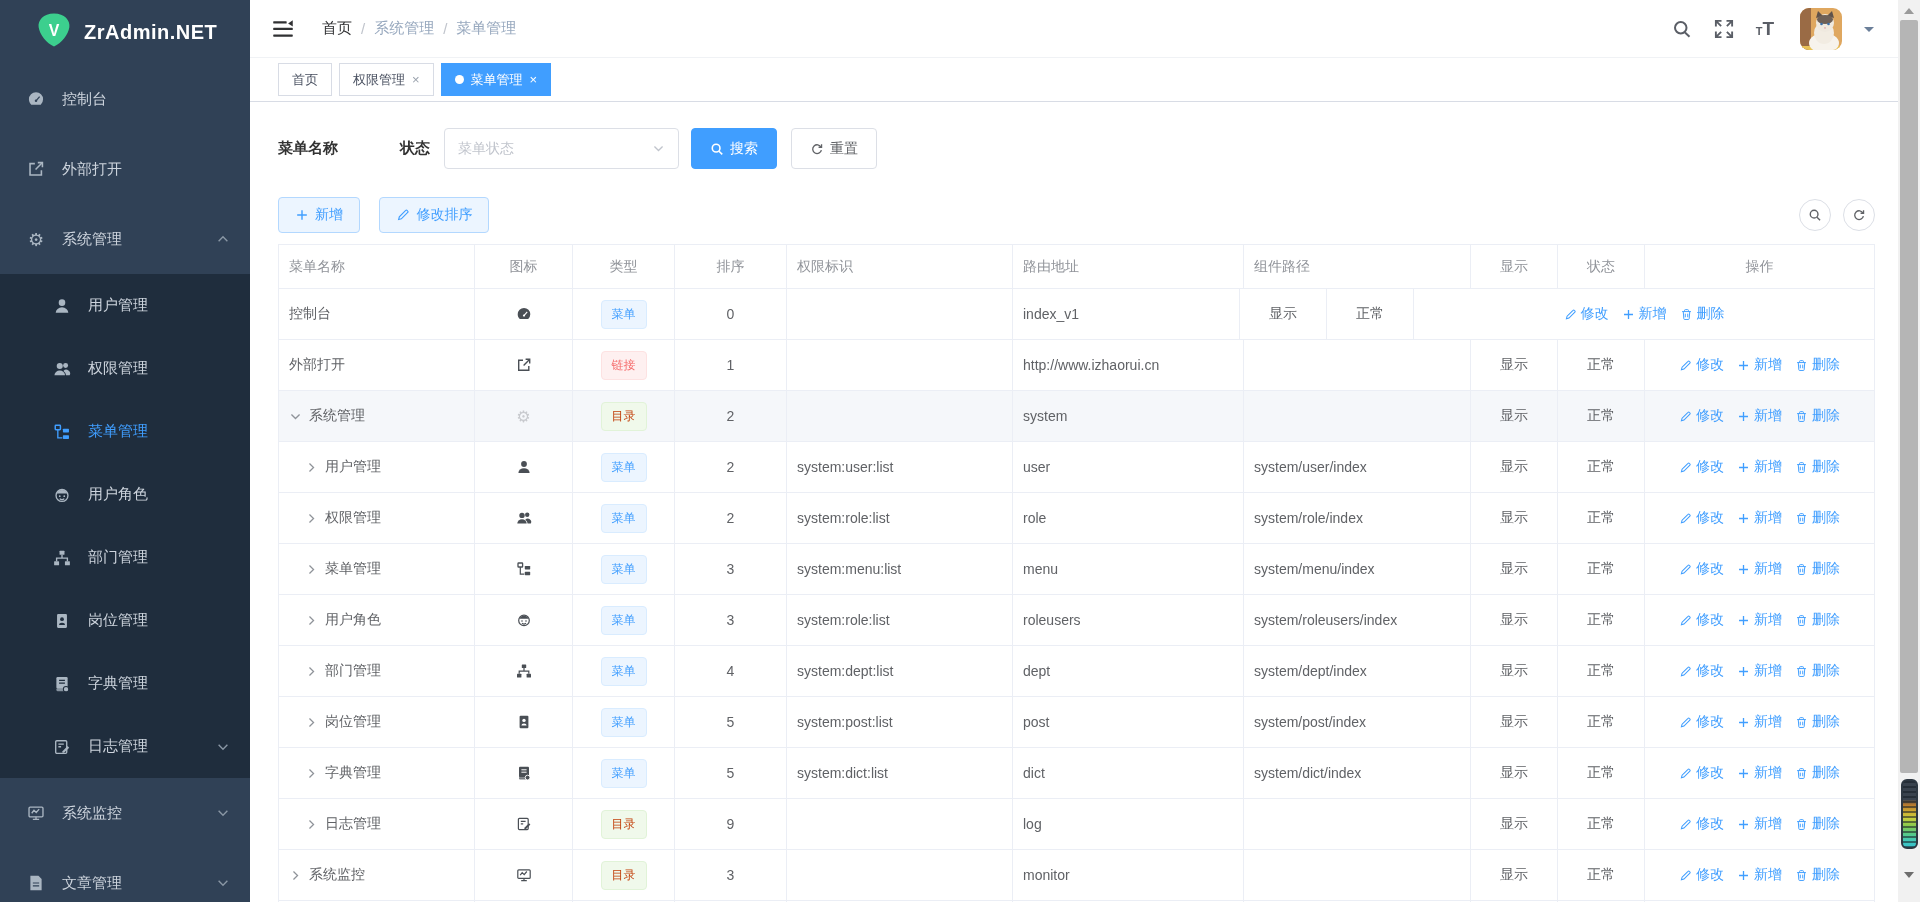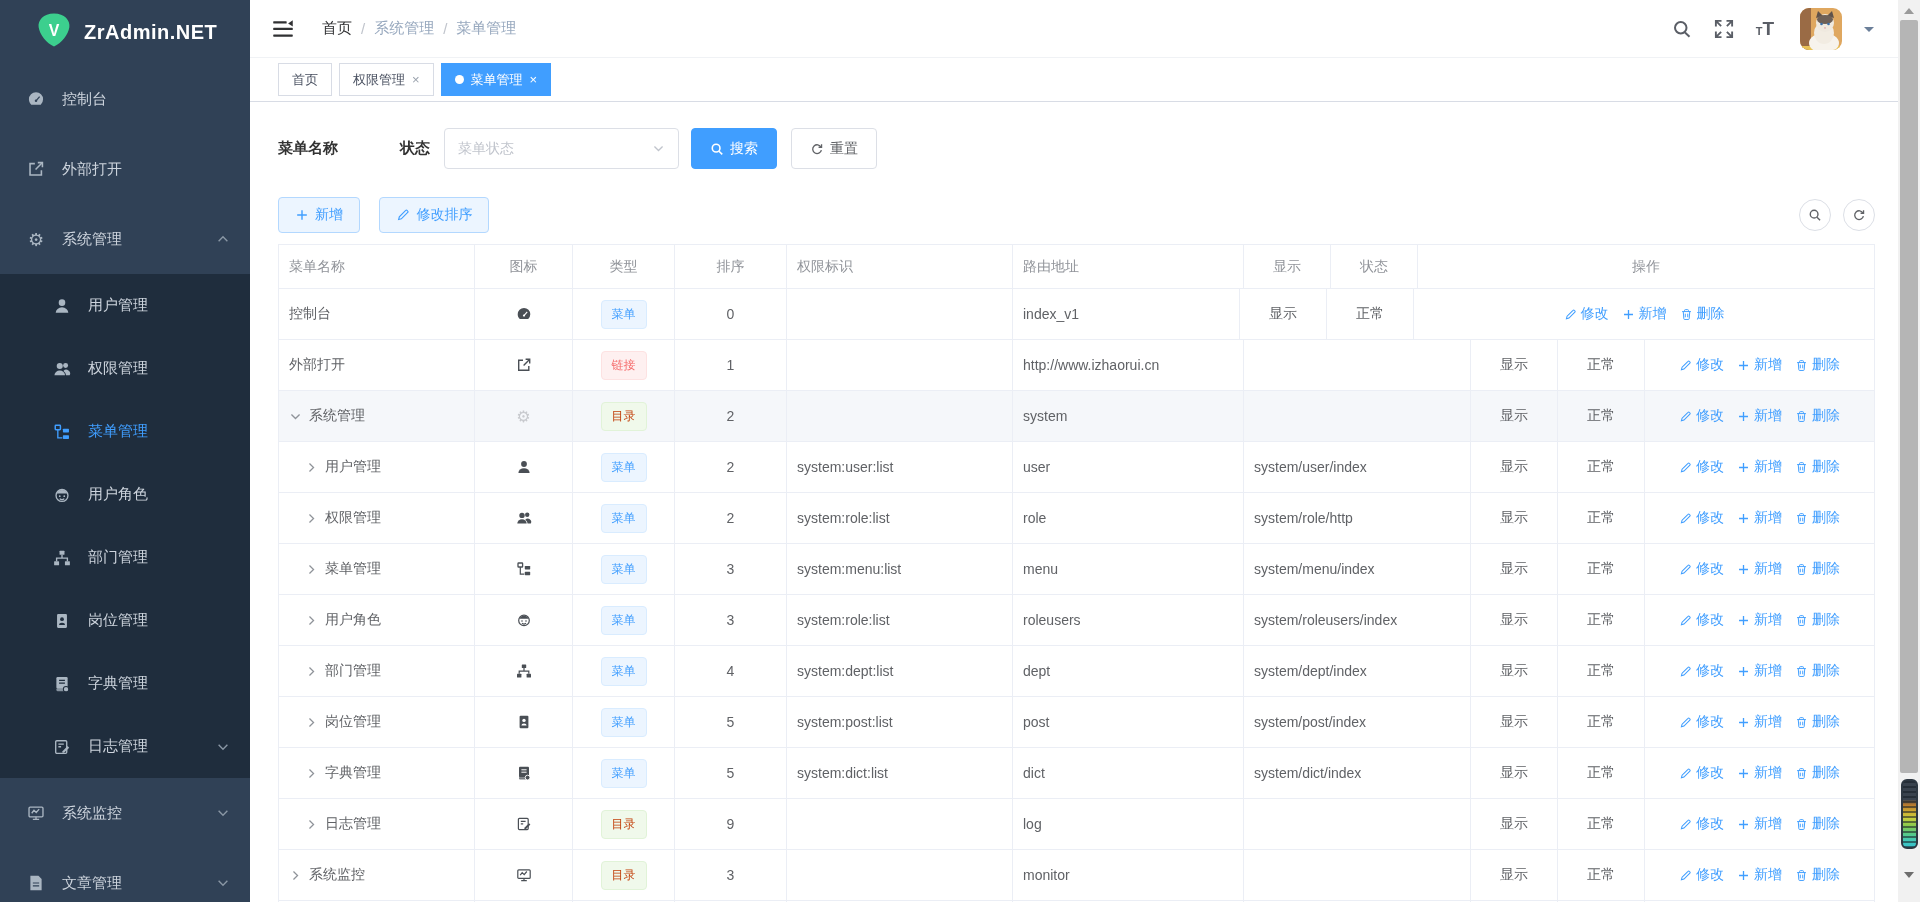--- a/index.html
+++ b/index.html
@@ -404,20 +404,21 @@
     </div>
 
     <div class="tbl" id="table">
         <div class="trow thead-row">
           <div class="tc" style="width: 196px; flex: 0 0 auto;">菜单名称</div>
           <div class="tc ctr" style="width: 98px; flex: 0 0 auto;">图标</div>
           <div class="tc ctr" style="width: 102px; flex: 0 0 auto;">类型</div>
           <div class="tc ctr" style="width: 112px; flex: 0 0 auto;">排序</div>
           <div class="tc" style="width: 226px; flex: 0 0 auto;">权限标识</div>
           <div class="tc" style="width: 231px; flex: 0 0 auto;">路由地址</div>
+          <div class="tc" style="width: 227px; flex: 0 0 auto;">组件路径</div>
           <div class="tc ctr" style="width: 87px; flex: 0 0 auto;">显示</div>
           <div class="tc ctr" style="width: 87px; flex: 0 0 auto;">状态</div>
           <div class="tc ctr" style="width: 230px; flex: 1 1 0%;">操作</div>
         </div>
         <div class="trow">
           <div class="tc" style="width: 196px; flex: 0 0 auto; padding-left: 10px;">
             <span>控制台</span>
           </div>
           <div class="tc ctr" style="width: 98px; flex: 0 0 auto;">
             <span class="cell-ic">
@@ -631,21 +632,21 @@
                 <path d="M11.6 13.6a5.6 5 0 0 0-2.3-3.9 3.4 3.4 0 0 1 5.5 3.9z"></path>
               </svg>
             </span>
           </div>
           <div class="tc ctr" style="width: 102px; flex: 0 0 auto;">
             <span class="pill pill-menu">菜单</span>
           </div>
           <div class="tc ctr" style="width: 112px; flex: 0 0 auto;">2</div>
           <div class="tc" style="width: 226px; flex: 0 0 auto;">system:role:list</div>
           <div class="tc" style="width: 231px; flex: 0 0 auto;">role</div>
-          <div class="tc" style="width: 227px; flex: 0 0 auto;">system/role/http</div>
+          <div class="tc" style="width: 227px; flex: 0 0 auto;">system/role/index</div>
           <div class="tc ctr" style="width: 87px; flex: 0 0 auto;">显示</div>
           <div class="tc ctr" style="width: 87px; flex: 0 0 auto;">正常</div>
           <div class="tc ctr" style="width: 230px; flex: 1 1 0%;">
             <a class="op">
               <span style="display: inline-flex;">
                 <svg viewBox="0 0 16 16" fill="none" stroke="currentColor" stroke-width="1.3">
                   <path d="M3 13.2l.8-3.1 7.3-7.3a1.1 1.1 0 0 1 1.6 0l.7.7a1.1 1.1 0 0 1 0 1.6l-7.3 7.3L3 13.2z"></path>
                 </svg>
               </span>
               <span>修改</span>

